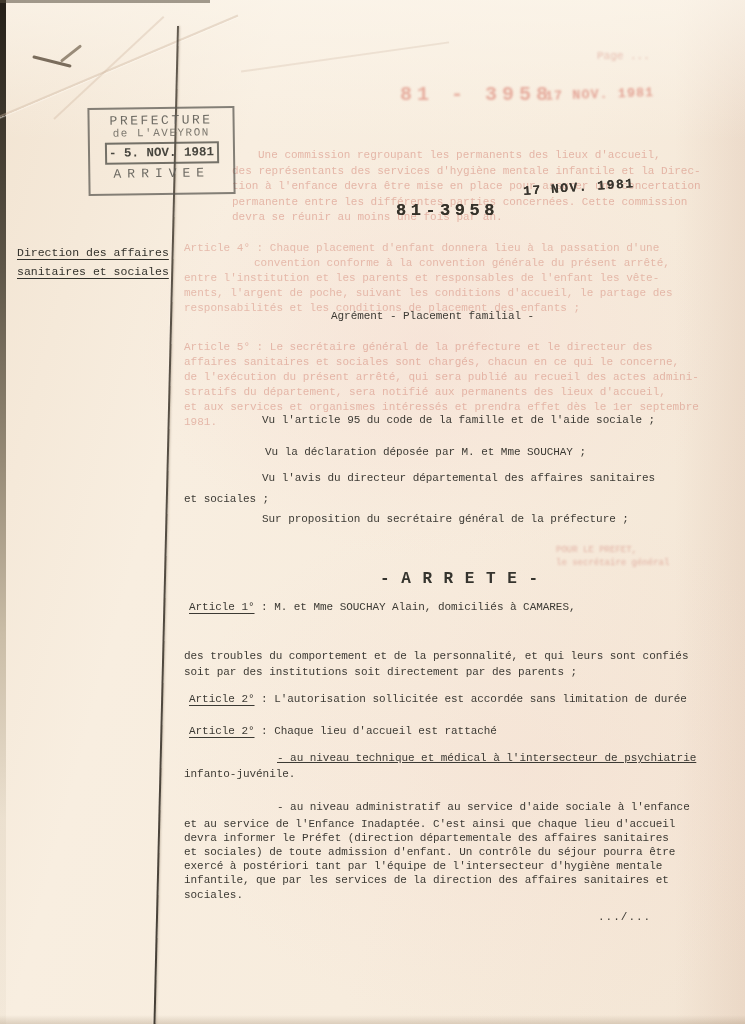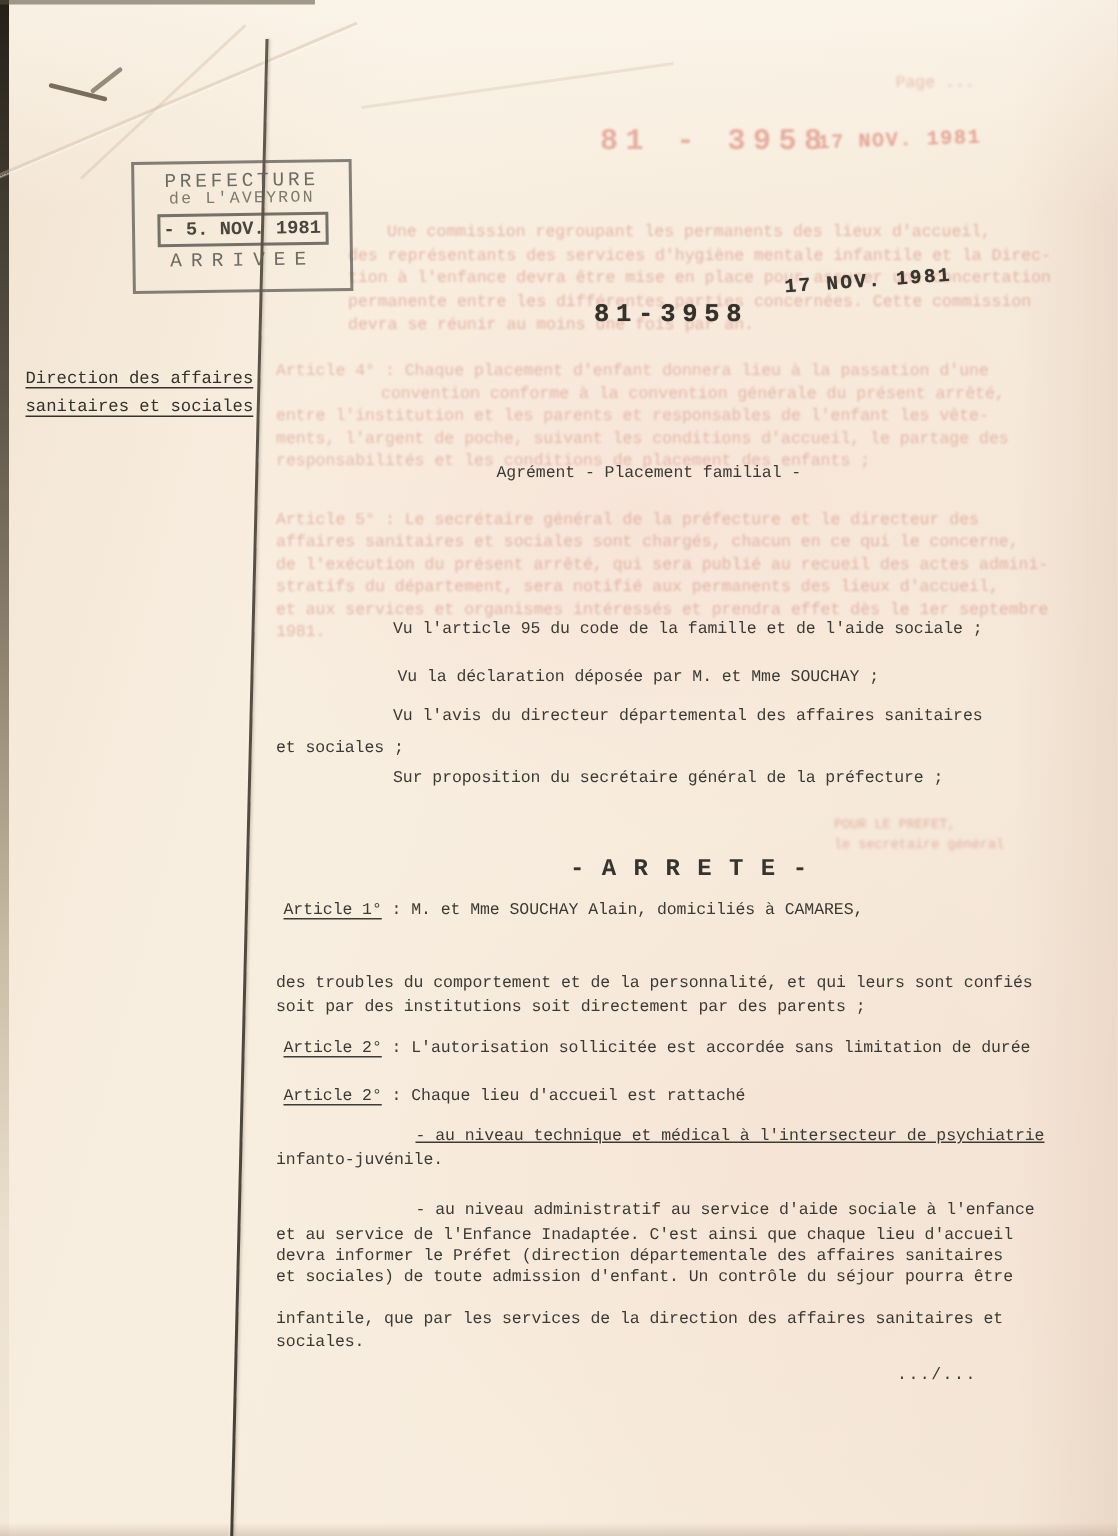--- a/index.html
+++ b/index.html
@@ -143,18 +143,19 @@
 
   <div class="line" style="left:189px;top:692px;"><span class="u">Article 2°</span><span> : L'autorisation sollicitée est accordée sans limitation de durée</span></div>
 
   <div class="line" style="left:189px;top:724px;"><span class="u">Article 2°</span><span> : Chaque lieu d'accueil est rattaché</span></div>
   <div class="line" style="left:277px;top:751px;text-decoration:underline;">- au niveau technique et médical à l'intersecteur de psychiatrie</div>
   <div class="line" style="left:184px;top:767px;">infanto-juvénile.</div>
   <div class="line" style="left:277px;top:800px;">- au niveau administratif au service d'aide sociale à l'enfance</div>
   <div class="line" style="left:184px;top:817px;">et au service de l'Enfance Inadaptée. C'est ainsi que chaque lieu d'accueil</div>
   <div class="line" style="left:184px;top:831px;">devra informer le Préfet (direction départementale des affaires sanitaires</div>
   <div class="line" style="left:184px;top:845px;">et sociales) de toute admission d'enfant. Un contrôle du séjour pourra être</div>
+  <div class="line" style="left:184px;top:859px;">exercé à postériori tant par l'équipe de l'intersecteur d'hygiène mentale</div>
   <div class="line" style="left:184px;top:873px;">infantile, que par les services de la direction des affaires sanitaires et</div>
   <div class="line" style="left:184px;top:888px;">sociales.</div>
 
   <div class="line cont" style="left:598px;top:910px;">.../...</div>
 
 </div>
 
 </body></html>

